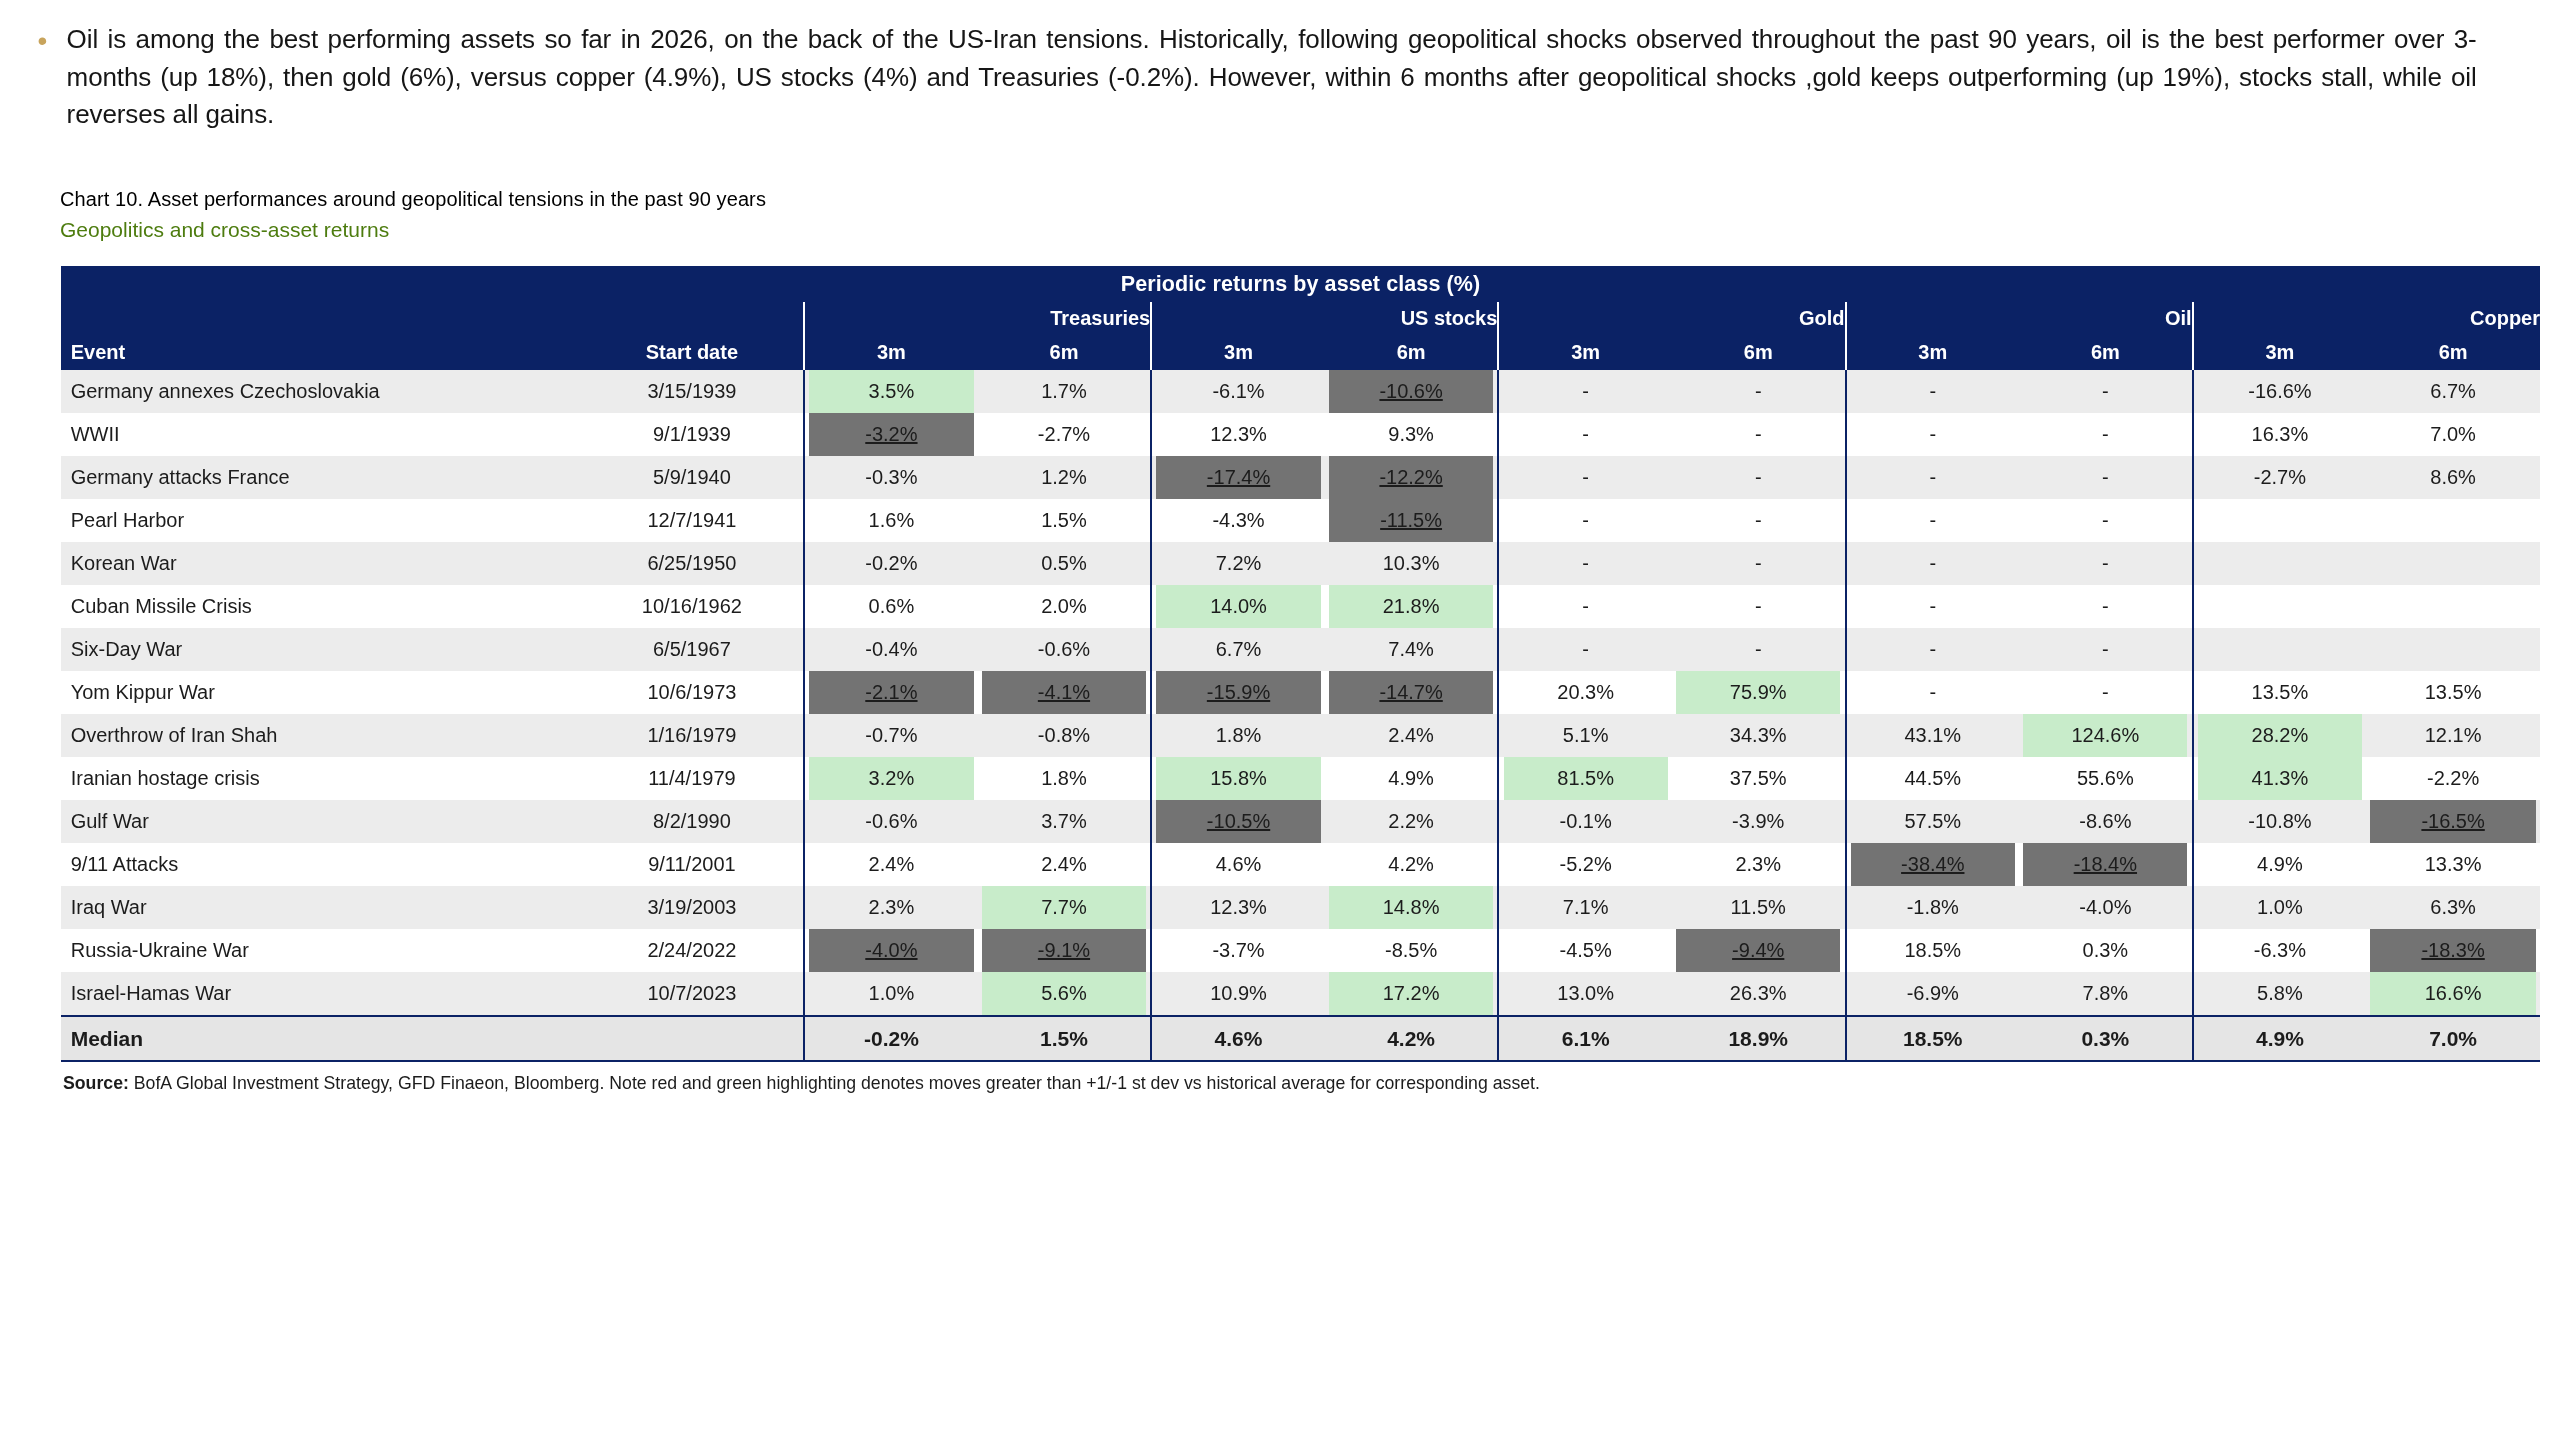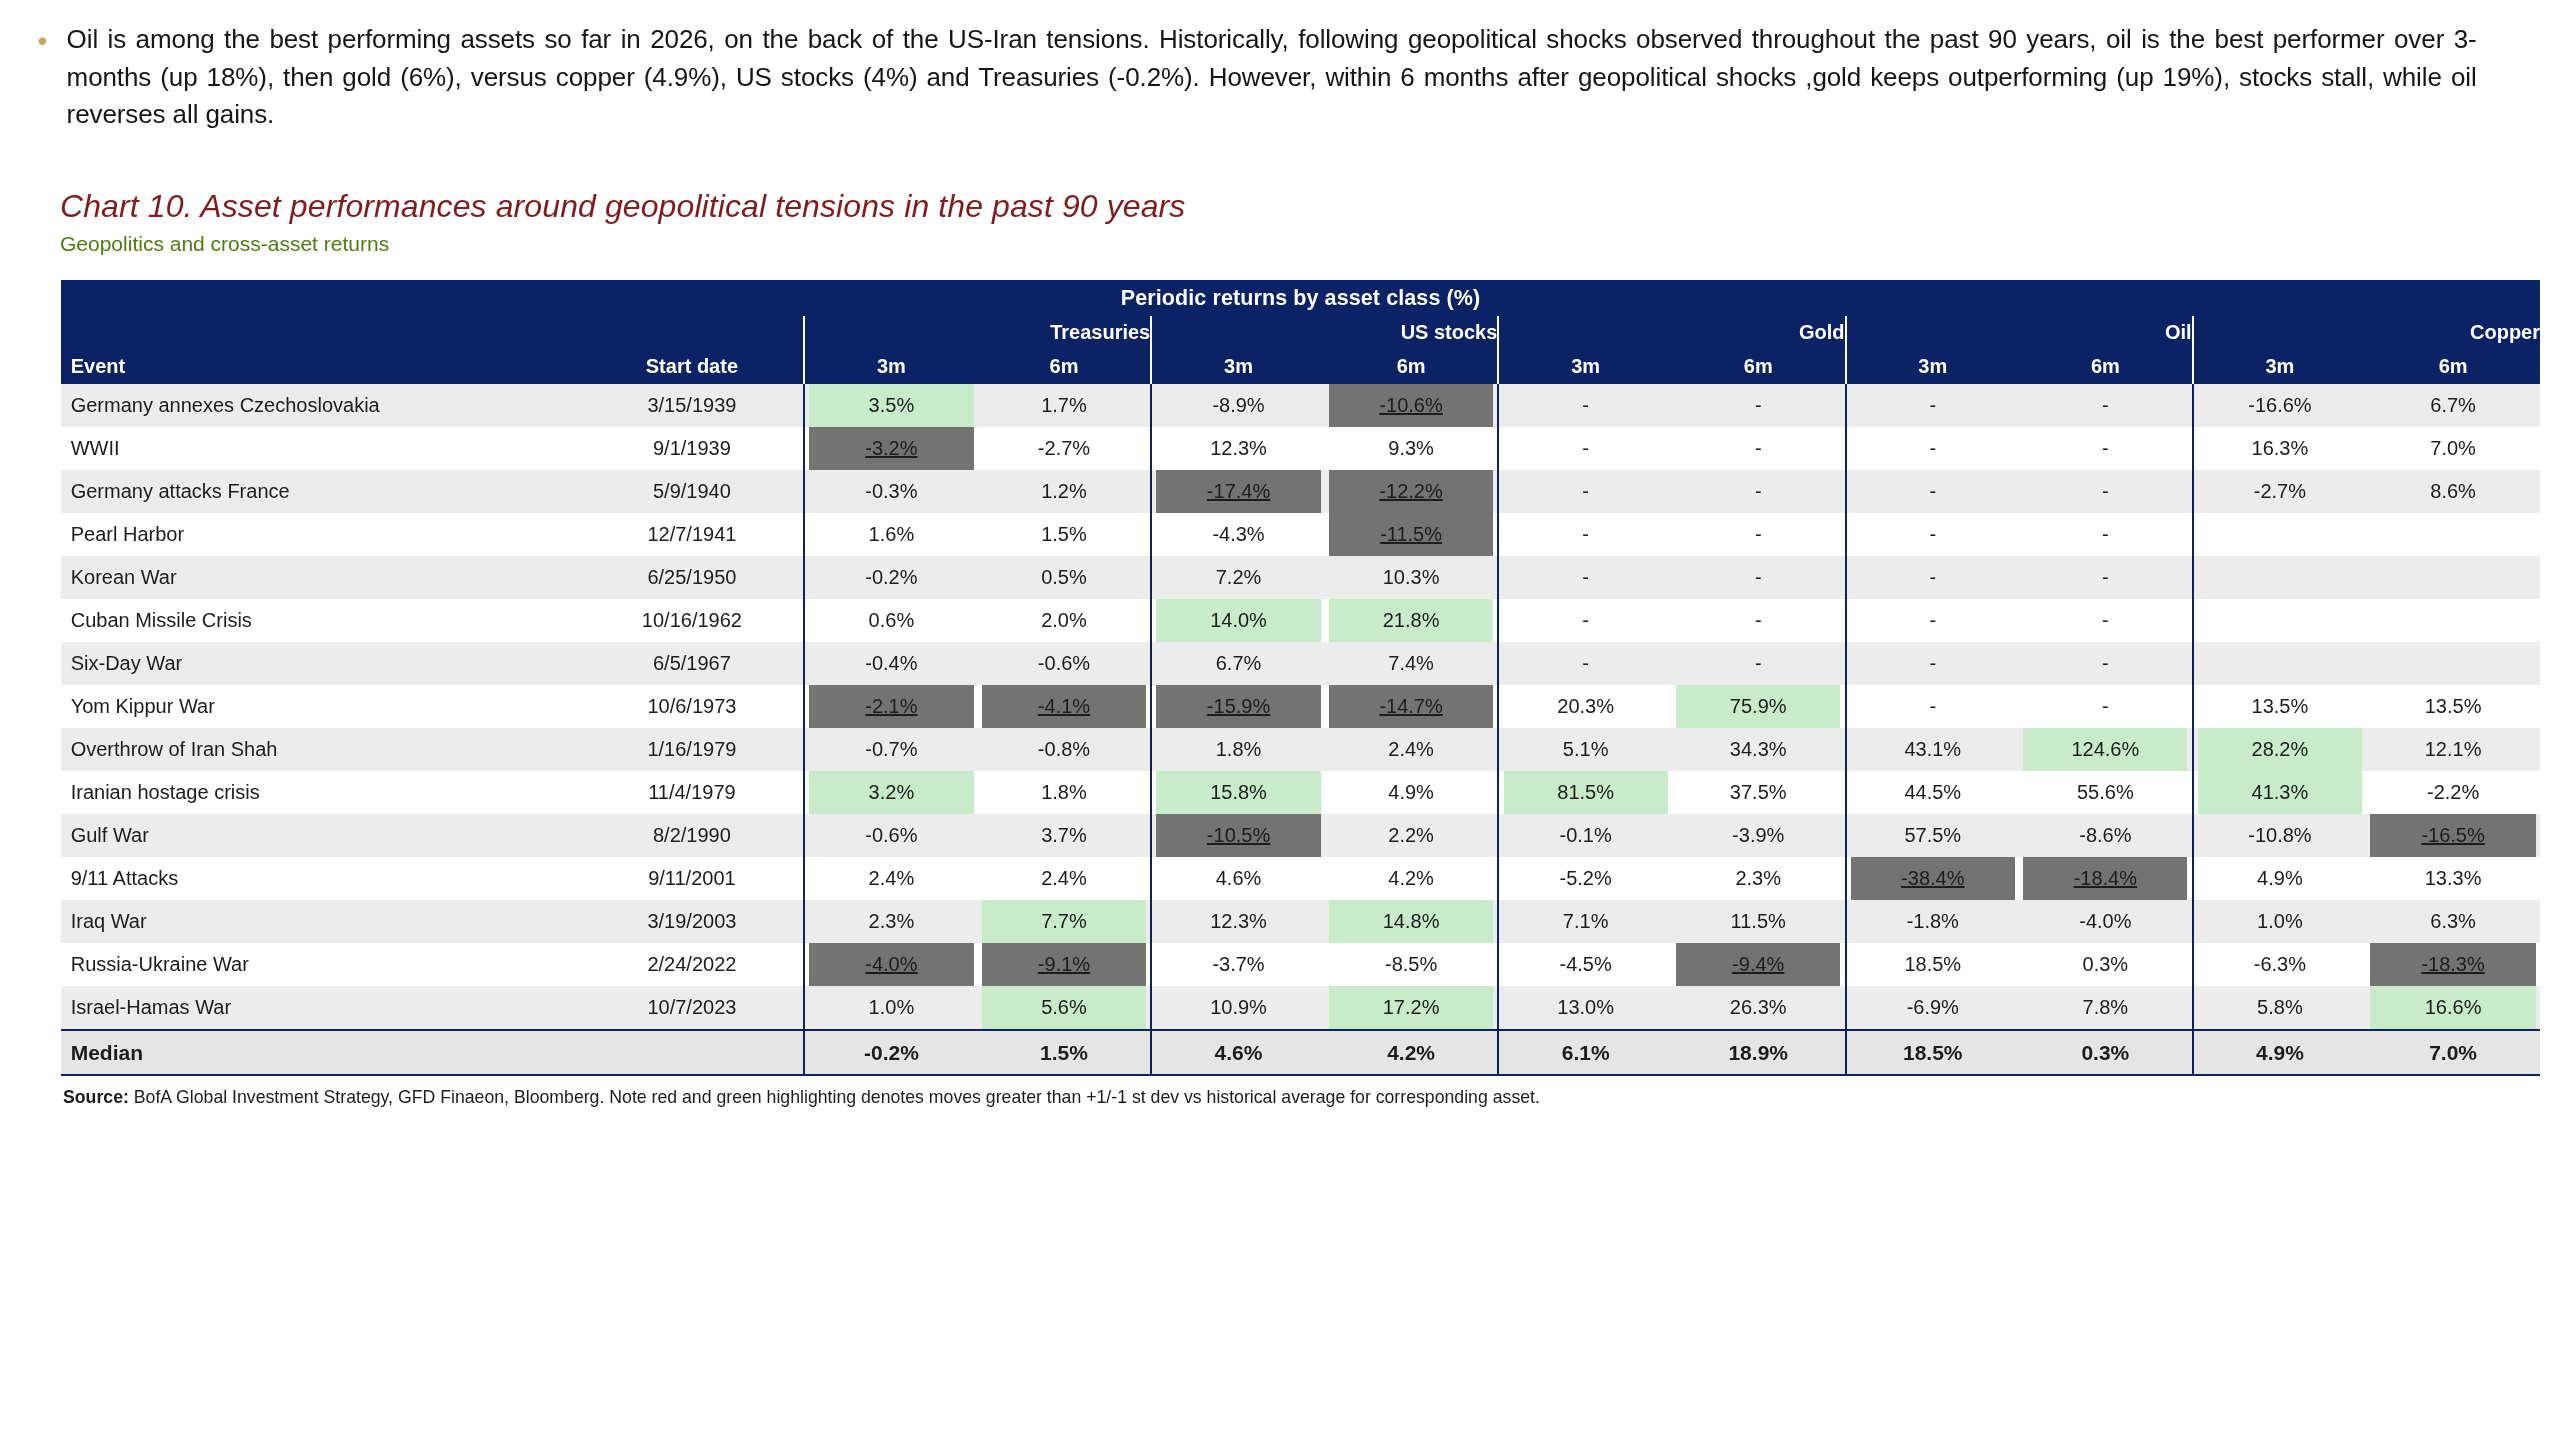--- a/index.html
+++ b/index.html
@@ -41,24 +41,23 @@
     line-height: 1.45;
     text-align: justify;
     width: 2410px;
     letter-spacing: -0.1px;
     color: #161616;
   }
 
   
   .chart-title {
     margin: 54px 0 0 28px;
-    font-size: 32px;
-    color: #7f1d1d;
+    font-size: 20px;
+    color: #000000;
     letter-spacing: 0.1px;
-    font-style: italic;
   }
   .chart-subtitle {
     margin: 7px 0 0 28px;
     font-size: 21px;
     color: #4d7c0f;
   }
 
   
   .table-wrap {
     margin: 16.7px 0 0 29px;
@@ -220,21 +219,21 @@
           <tr class="alt">
             <td class="event">Germany annexes Czechoslovakia</td>
             <td class="date">3/15/1939</td>
             <td class="sep-l">
               <span class="cellbox hl-green">3.5%</span>
             </td>
             <td>
               <span class="cellbox">1.7%</span>
             </td>
             <td class="sep-l">
-              <span class="cellbox">-8.9%</span>
+              <span class="cellbox">-6.1%</span>
             </td>
             <td>
               <span class="cellbox hl-red">-10.6%</span>
             </td>
             <td class="sep-l">
               <span class="cellbox">-</span>
             </td>
             <td>
               <span class="cellbox">-</span>
             </td>

